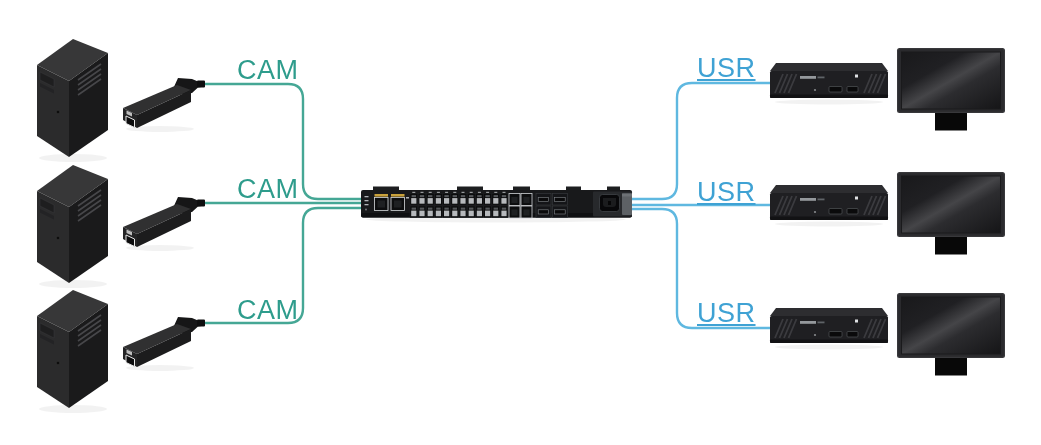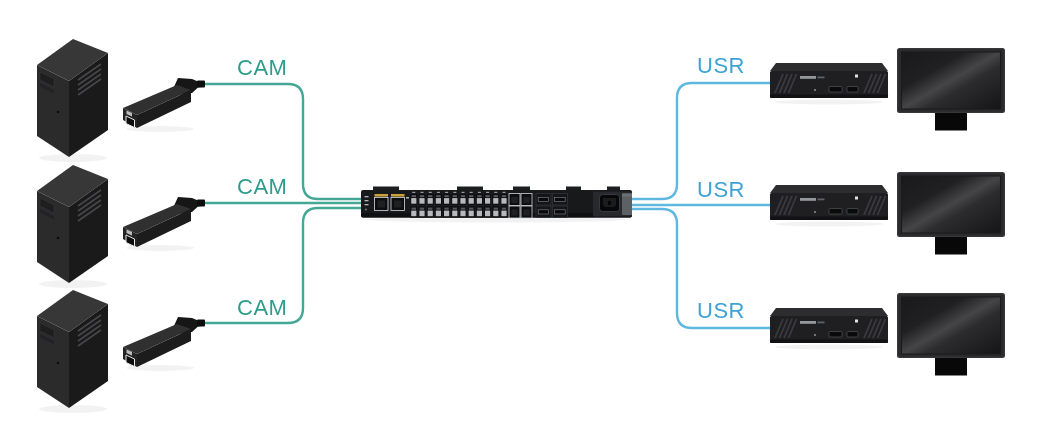--- a/index.html
+++ b/index.html
@@ -2,25 +2,25 @@
 <html style="--cam-text: #2e9c8c; --cam-line: #45a795; --usr-text: #3fa2d4; --usr-line: #5fb8e0;"><head>
 <meta charset="utf-8">
 <style>
   html,body { margin:0; padding:0; background:#ffffff; }
   .canvas {
     position:relative; width:1041px; height:445px; background:#ffffff;
     overflow:hidden; font-family:"Liberation Sans", sans-serif;
   }
   .diagram-svg { position:absolute; left:0; top:0; }
   .port-label {
-    position:absolute; font-size:22px; line-height:1; letter-spacing:0.5px;
+    position:absolute; font-size:27px; line-height:1; letter-spacing:0.5px;
     font-weight:400; user-select:none;
   }
   .cam-label { color:var(--cam-text,#2e9c8c); }
-  .usr-label { color:var(--usr-text,#3fa2d4); }
+  .usr-label { color:var(--usr-text,#3fa2d4);text-decoration:underline; }
   .cam-line { stroke:var(--cam-line,#45a795); }
   .usr-line { stroke:var(--usr-line,#5fb8e0); }
   .link-path { fill:none; stroke-width:2.4; }
 </style>
 </head>
 <body>
 
 <div class="canvas">
 
   <svg class="diagram-svg" width="1041" height="445" viewBox="0 0 1041 445">

